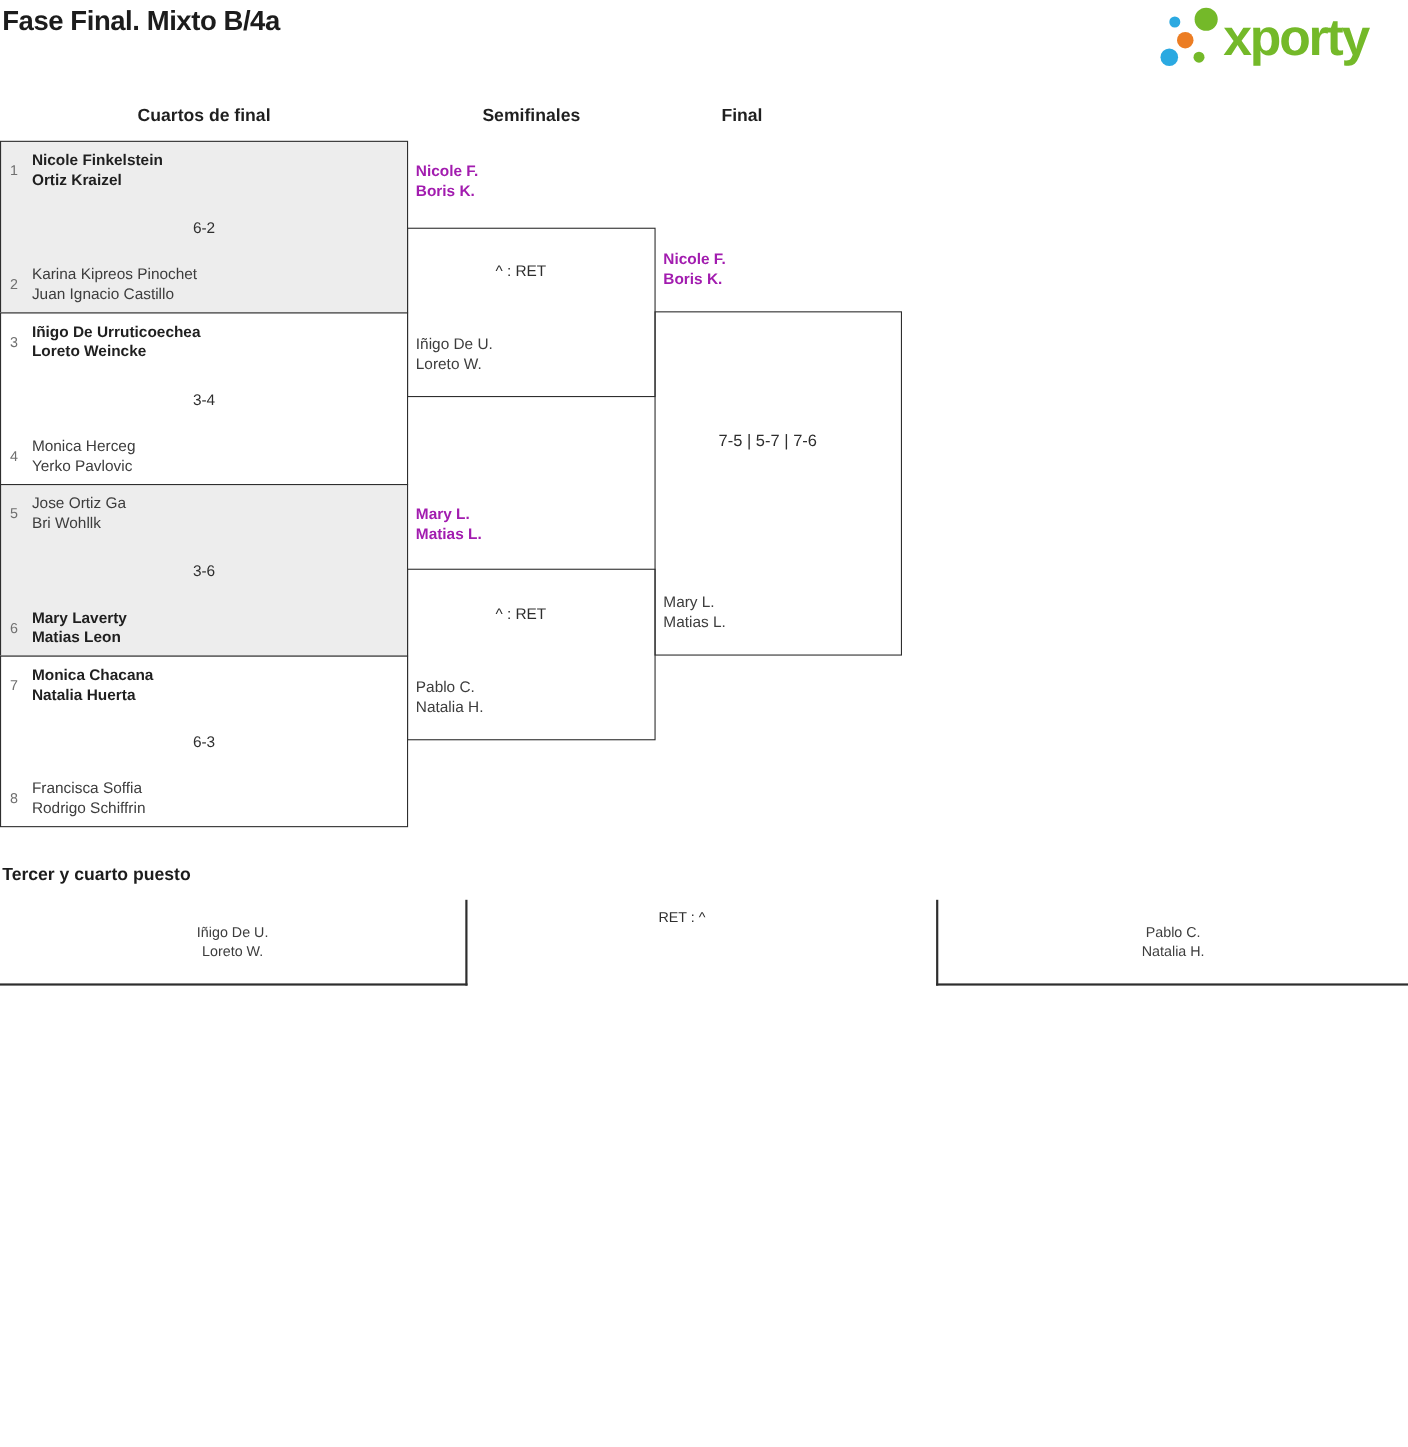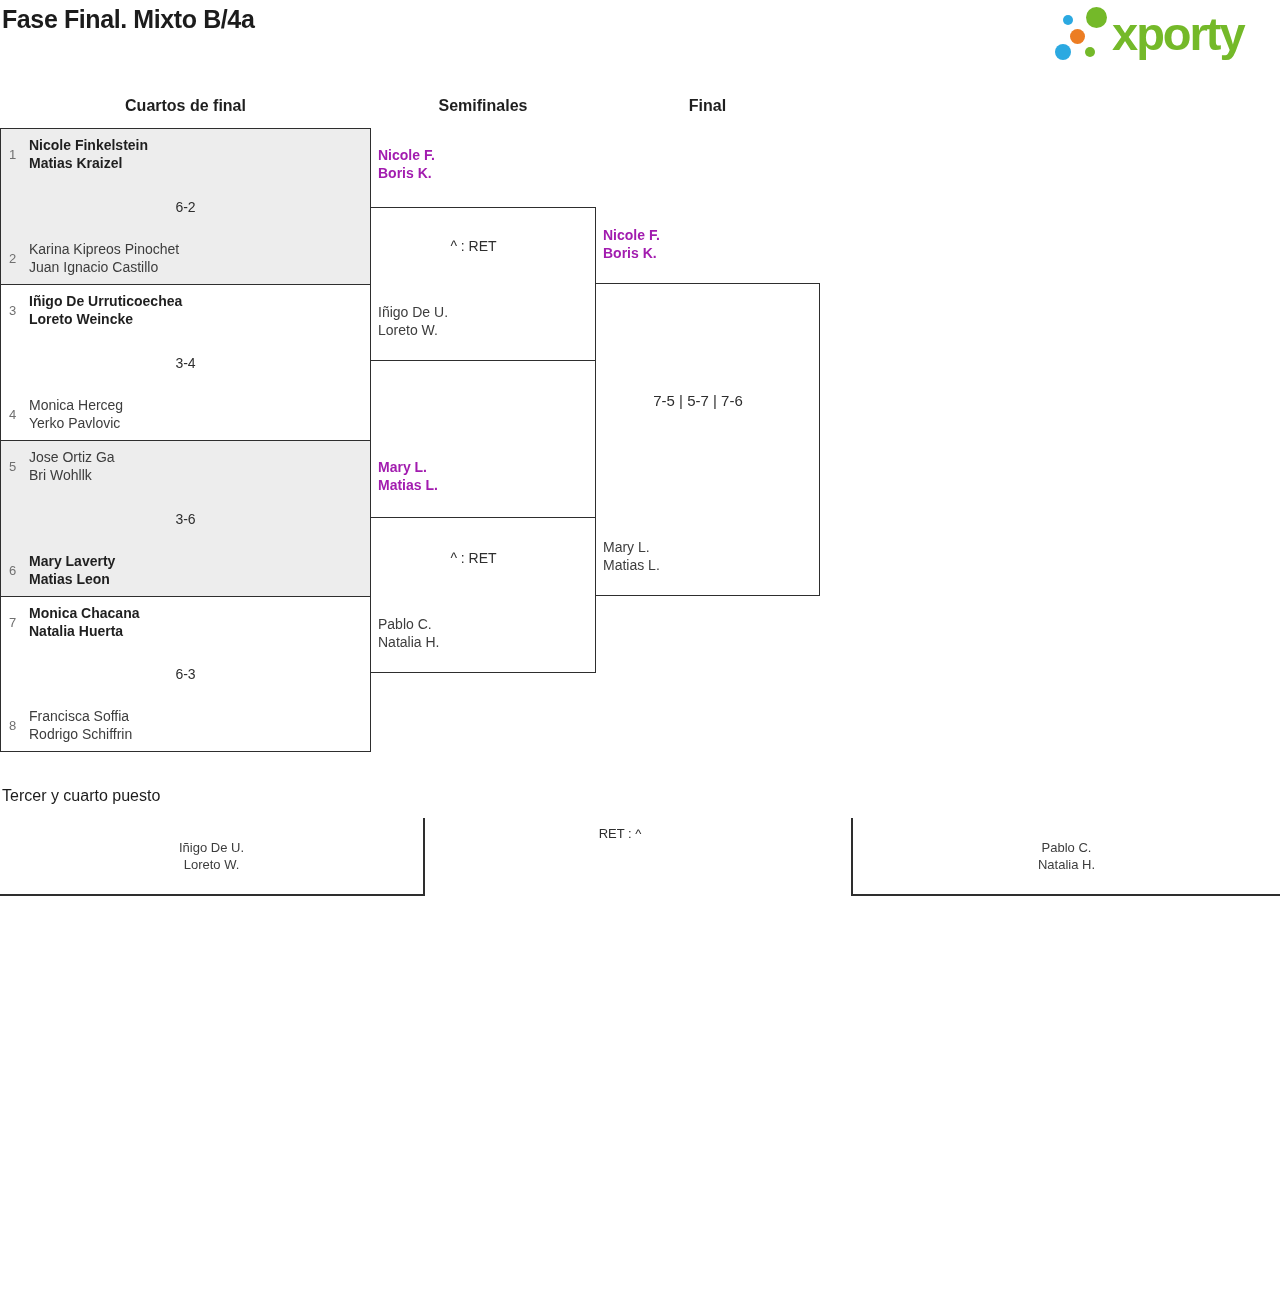--- a/index.html
+++ b/index.html
@@ -25,21 +25,21 @@
     position:absolute; left:62px; top:0; font-size:47px; font-weight:700;
     letter-spacing:-2px; color:#74b929; line-height:64px;text-align:right;
   }
   
   .col-header {
     position:absolute; top:96px; font-size:16px; font-weight:700;
     color:#1f1f1f; text-align:center; line-height:20px;
   }
   .ch-qf  { left:0;     width:371px; }
   .ch-sf  { left:370px; width:226px; }
-  .ch-f   { left:595px; width:225px; }
+  .ch-f   { left:562px; width:225px; }
   
   .qf {
     position:absolute; left:0; width:371px; height:157px;
     border:1px solid #2e2e2e; background:#ffffff;
   }
   .qf.shaded { background:#ededed; }
   .qf-1 { top:128px; } .qf-2 { top:284px; } .qf-3 { top:440px; } .qf-4 { top:596px; height:156px; }
   .team { position:absolute; left:8px; display:flex; align-items:center; gap:9px; }
   .team.top { top:7px; } .team.bottom { bottom:8px; }
   .seed { font-size:13px; color:#707070; min-width:11px; text-align:left; }
@@ -67,21 +67,21 @@
     position:absolute; left:370px; width:207px; text-align:center;
     font-size:14px; color:#2e2e2e; line-height:16px;
   }
   .sf-score-1 { top:238px; } .sf-score-2 { top:550px; }
   .final-score {
     position:absolute; left:595px; width:206px; top:393px; text-align:center;
     font-size:15px; color:#2e2e2e; line-height:16px;
   }
   
   .tp-heading {
-    position:absolute; left:2px; top:787px; font-size:16px; font-weight:400; color:#1c1c1c;
+    position:absolute; left:2px; top:787px; font-size:16px; font-weight:700; color:#1c1c1c;
   }
   .tp-box {
     position:absolute; top:818px; height:78px;
     display:flex; align-items:center; justify-content:center; text-align:center;
   }
   .tp-left  { left:0;     width:425px; border-right:2px solid #2e2e2e; border-bottom:2px solid #2e2e2e; }
   .tp-right { left:851px; width:429px; border-left:2px solid #2e2e2e;  border-bottom:2px solid #2e2e2e; }
   .tp-pair { font-size:13px; line-height:17px; color:#3d3d3d; }
   .tp-score {
     position:absolute; left:425px; width:390px; top:826px; text-align:center;
@@ -108,21 +108,21 @@
 
   <div class="col-header ch-qf">Cuartos de final</div>
   <div class="col-header ch-sf">Semifinales</div>
   <div class="col-header ch-f">Final</div>
 
   <div class="qf qf-1 shaded">
     <div class="team top">
       <span class="seed">1</span>
       <span class="names w">
         <div>Nicole Finkelstein</div>
-        <div>Matias Kraizel</div>
+        <div>Ortiz Kraizel</div>
       </span>
     </div>
     <div class="qf-score">6-2</div>
     <div class="team bottom">
       <span class="seed">2</span>
       <span class="names">
         <div>Karina Kipreos Pinochet</div>
         <div>Juan Ignacio Castillo</div>
       </span>
     </div>

